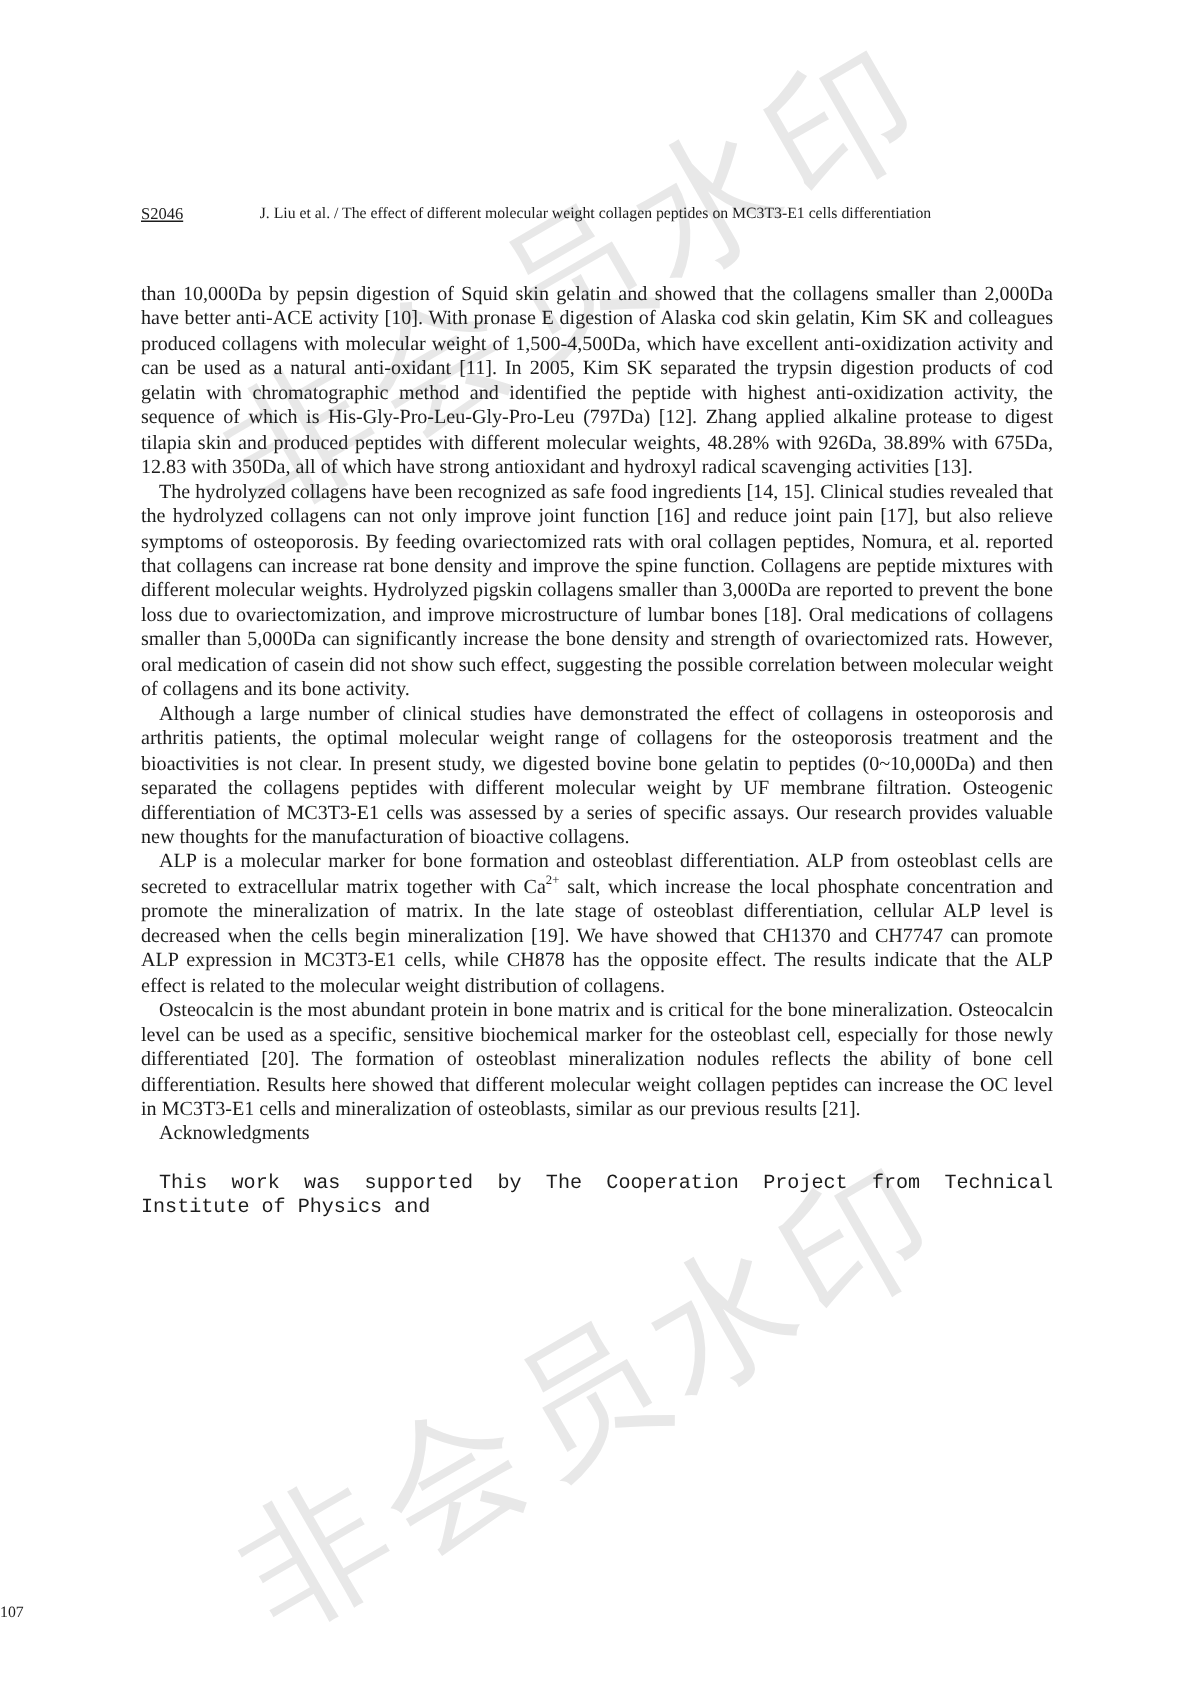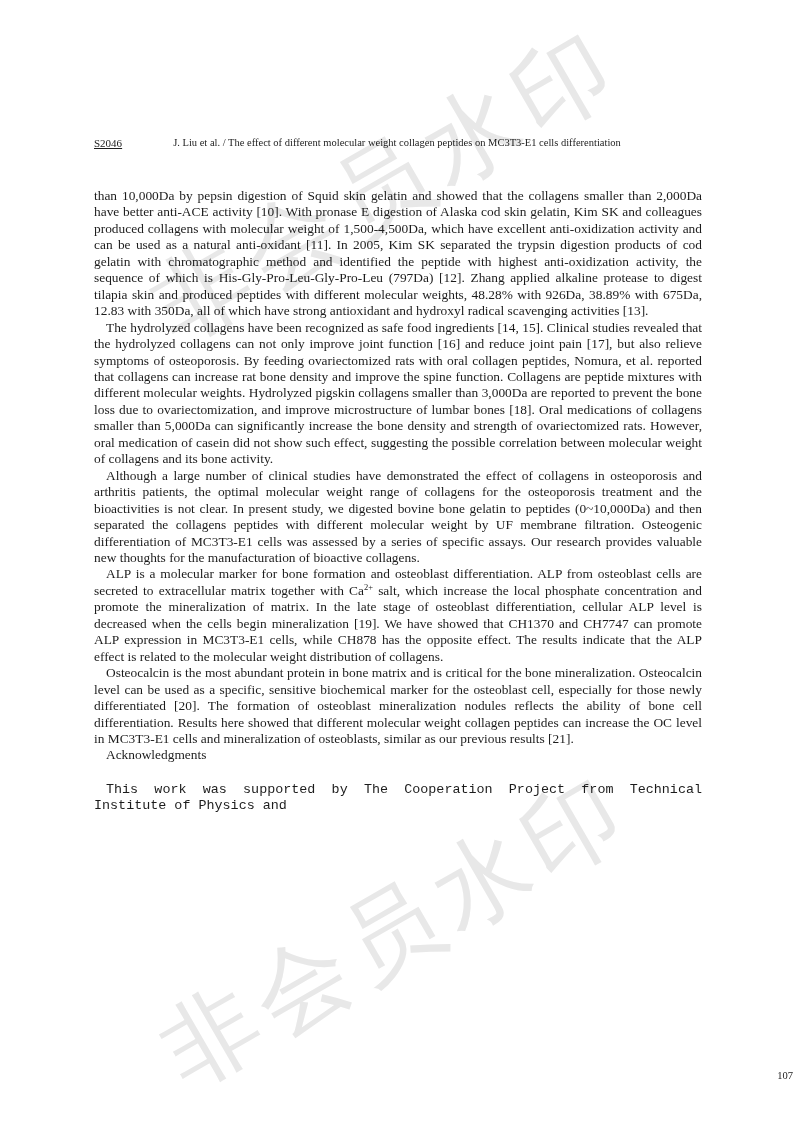--- a/index.html
+++ b/index.html
@@ -91,21 +91,21 @@
   .ack-paragraph {
     margin-top: 18px !important;
     font-family: Liberation Mono, monospace;
   }
   
   .page-footer {
     position: absolute;
     left: 0;
     right: 0;
     top: 1070px;
-    text-align: right;
+    text-align: left;
     font-size: 10.5px;
     z-index: 1;
   }
 </style>
 </head>
 <body>
 
 <div class="page">
 
   <div class="watermark wm-top" style="color: rgb(232, 232, 232);">非会员水印</div>

